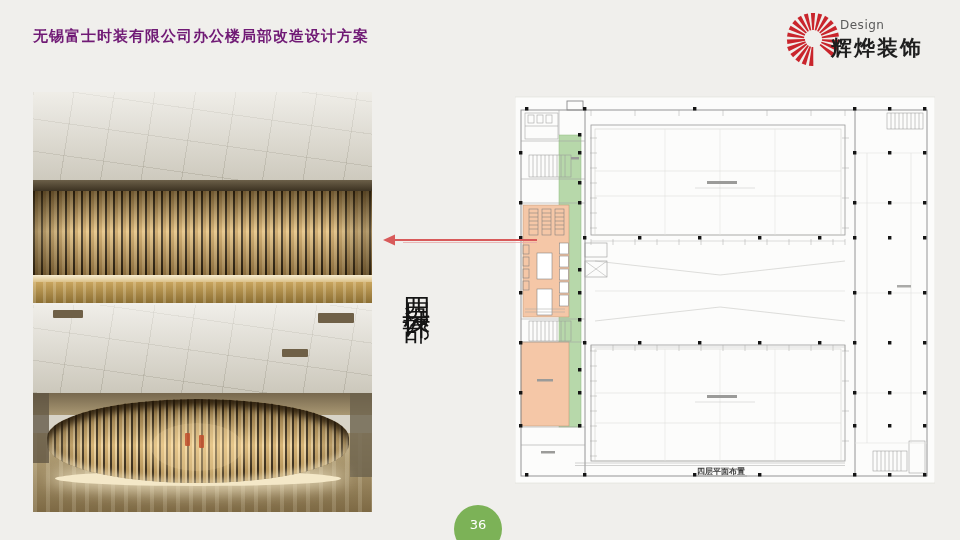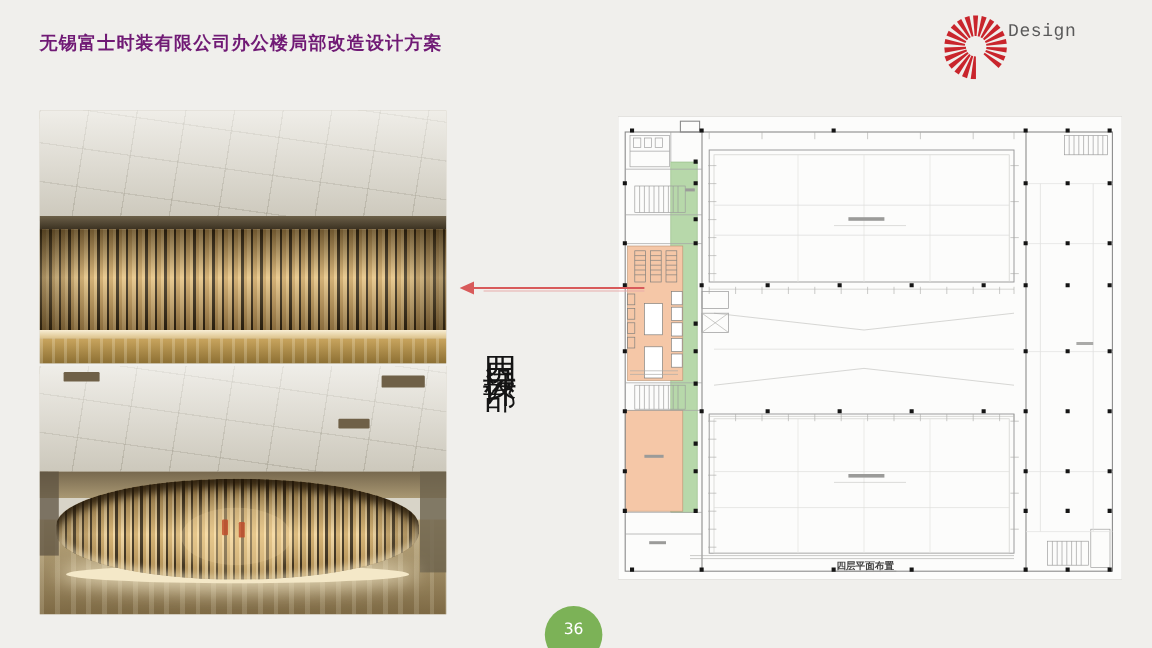--- a/index.html
+++ b/index.html
@@ -8,21 +8,21 @@
     background:#f0efec;
     font-family:"DejaVu Sans","Liberation Sans",sans-serif;
   }
   
   .slide-title{
     position:absolute;left:33px;top:27px;
     font-size:15px;font-weight:700;color:#701a75;letter-spacing:1px;
   }
   .logo{position:absolute;left:786px;top:8px;width:160px;height:62px;}
   .logo-burst{position:absolute;left:0;top:4px;}
-  .logo-design{position:absolute;left:54px;top:10px;font-size:15px;color:#5a5a5a;letter-spacing:.5px;font-family:Liberation Mono, monospace;}
+  .logo-design{position:absolute;left:54px;top:10px;font-size:12px;color:#5a5a5a;letter-spacing:.5px;}
   .logo-company{position:absolute;left:45px;top:26px;font-size:21px;font-weight:700;color:#1e1e1e;letter-spacing:2px;}
   
   .photo{position:absolute;left:33px;width:339px;overflow:hidden;background:#d8d4c8;}
   .photo1{top:92px;height:211px;}
   .photo2{top:305px;height:207px;}
   .abs{position:absolute;}
   .ceiling{
     left:0;top:0;width:100%;
     background-color:#dcd8cc;
     background-image:
@@ -108,20 +108,21 @@
       <path d="M-2.2,-27 L2.2,-27 L0.8,-8 L-0.8,-8 Z" transform="rotate(-112)"></path>
       <path d="M-2.2,-26 L2.2,-26 L0.8,-8 L-0.8,-8 Z" transform="rotate(-96)"></path>
       <path d="M-2.1,-26 L2.1,-26 L0.8,-9 L-0.8,-9 Z" transform="rotate(-80)"></path>
       <path d="M-2.1,-26 L2.1,-26 L0.8,-9 L-0.8,-9 Z" transform="rotate(-64)"></path>
       <path d="M-2.1,-26 L2.1,-26 L0.8,-9 L-0.8,-9 Z" transform="rotate(-48)"></path>
       <path d="M-2.1,-26 L2.1,-26 L0.8,-9 L-0.8,-9 Z" transform="rotate(-32)"></path>
       <path d="M-2.1,-26 L2.1,-26 L0.8,-9 L-0.8,-9 Z" transform="rotate(-16)"></path>
     </g>
   </svg>
   <div class="logo-design">Design</div>
+  <div class="logo-company">辉烨装饰</div>
 </div>
 
 <div class="photo photo1">
   <div class="abs ceiling p1-ceiling"></div>
   <div class="abs p1-beam"></div>
   <div class="abs p1-slats"></div>
   <div class="abs p1-glow"></div>
   <div class="abs p1-floor"></div>
 </div>
 

